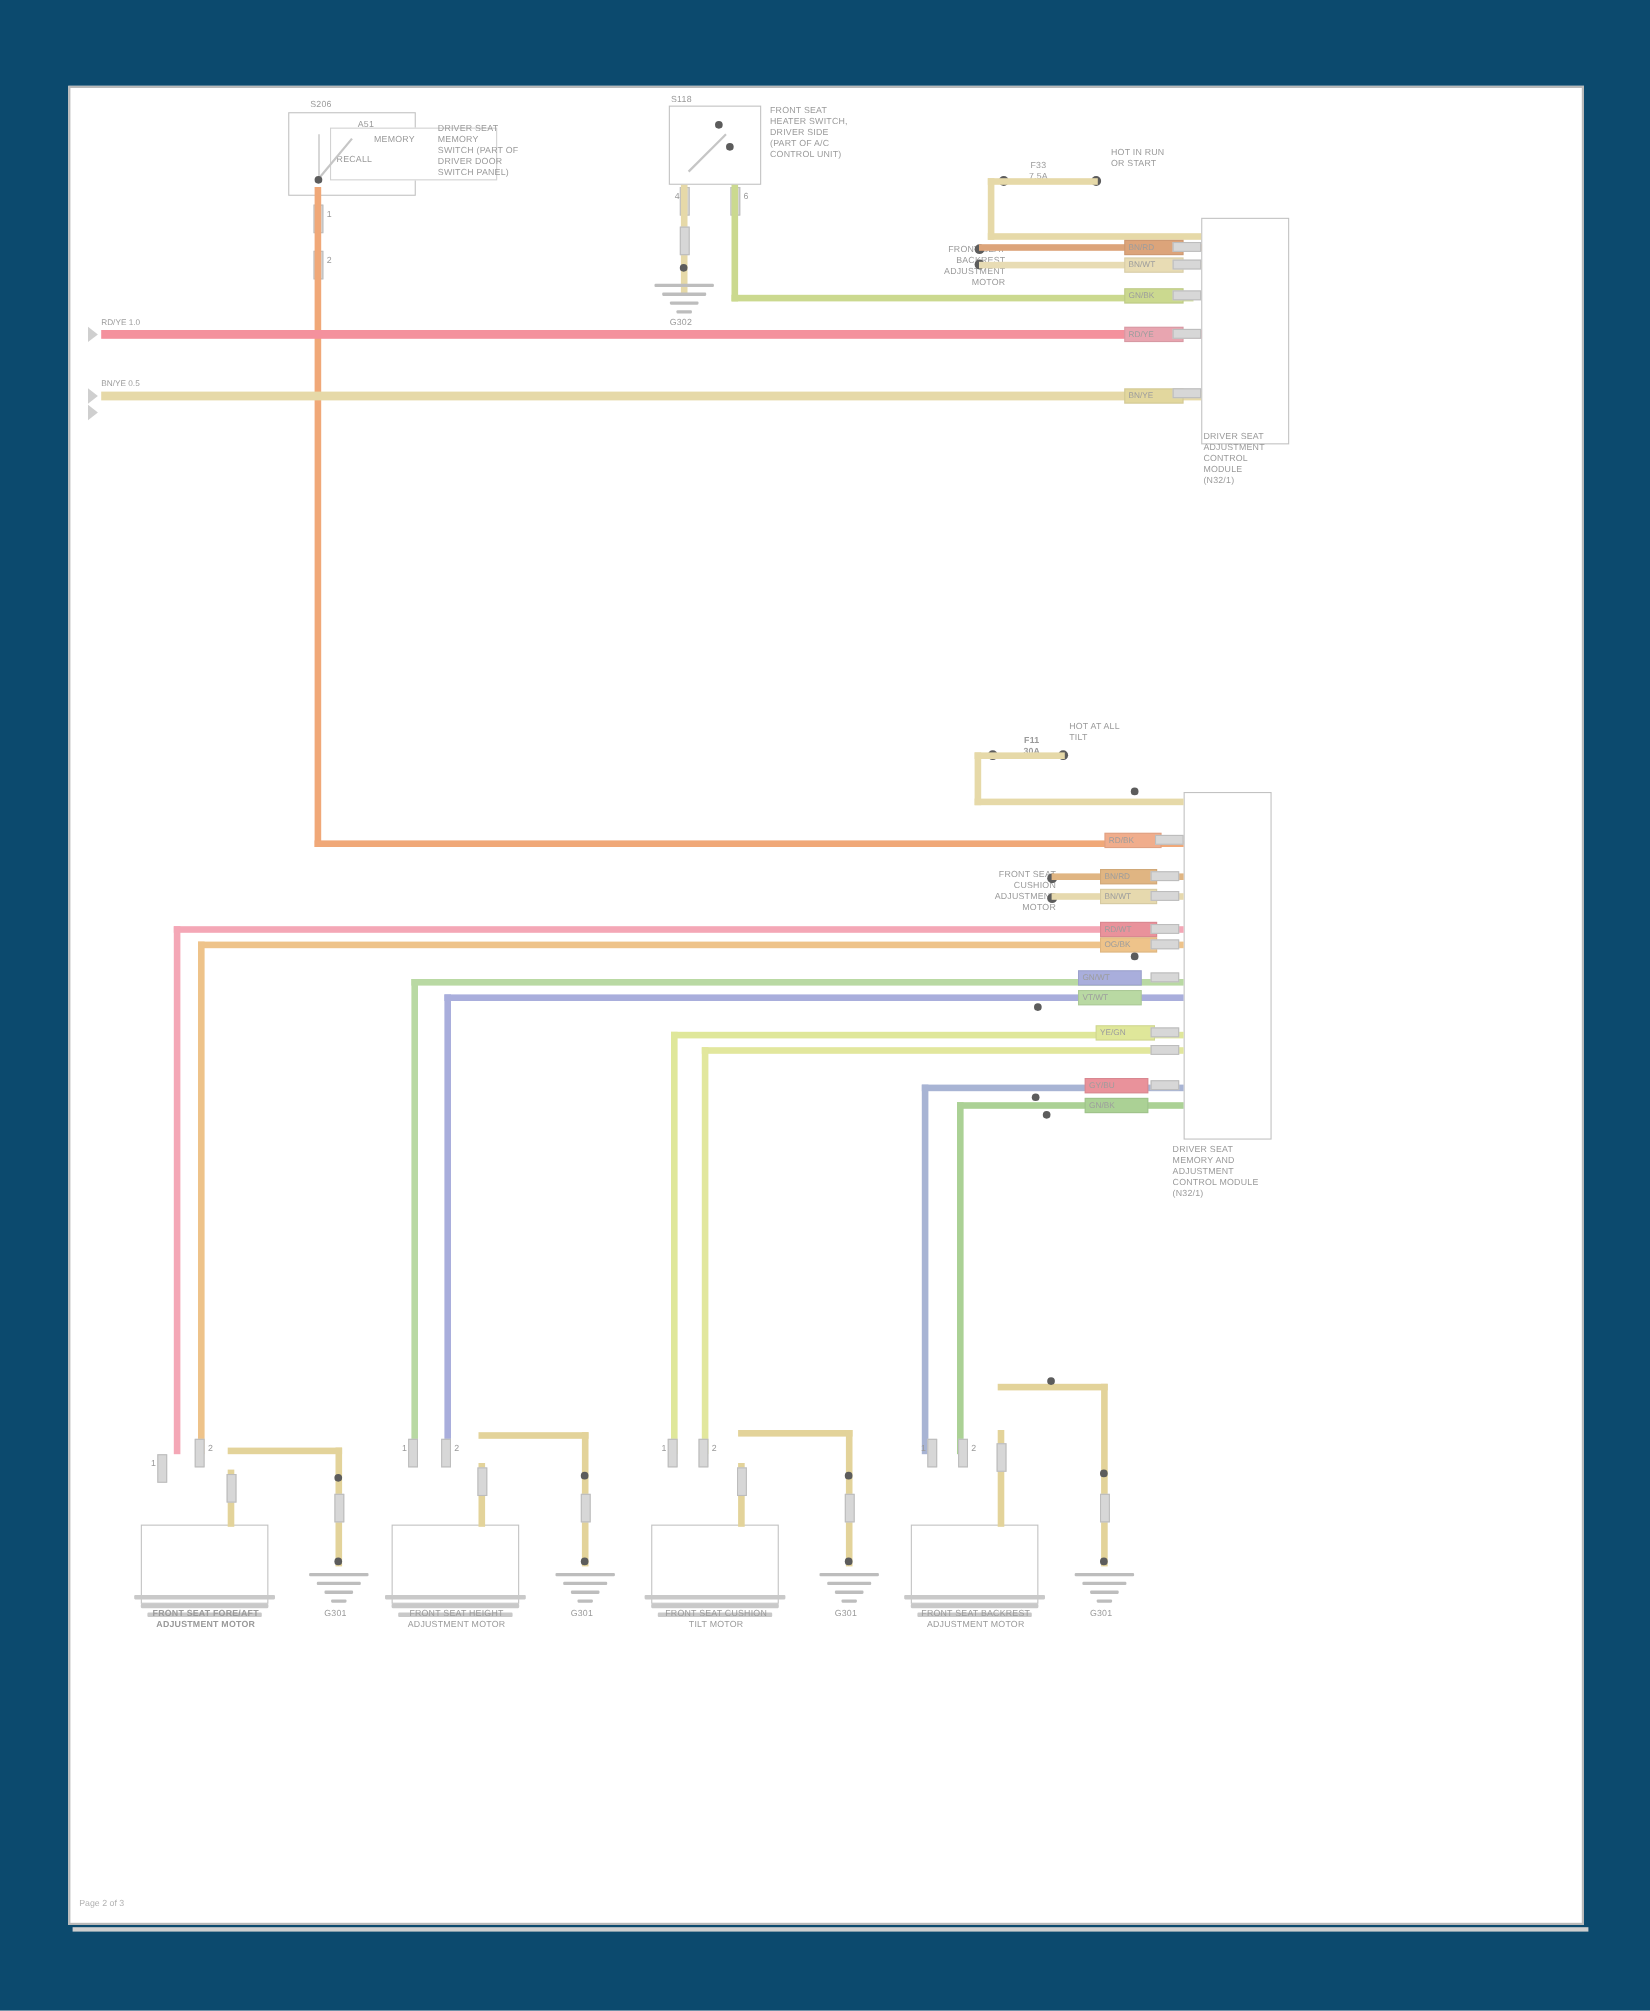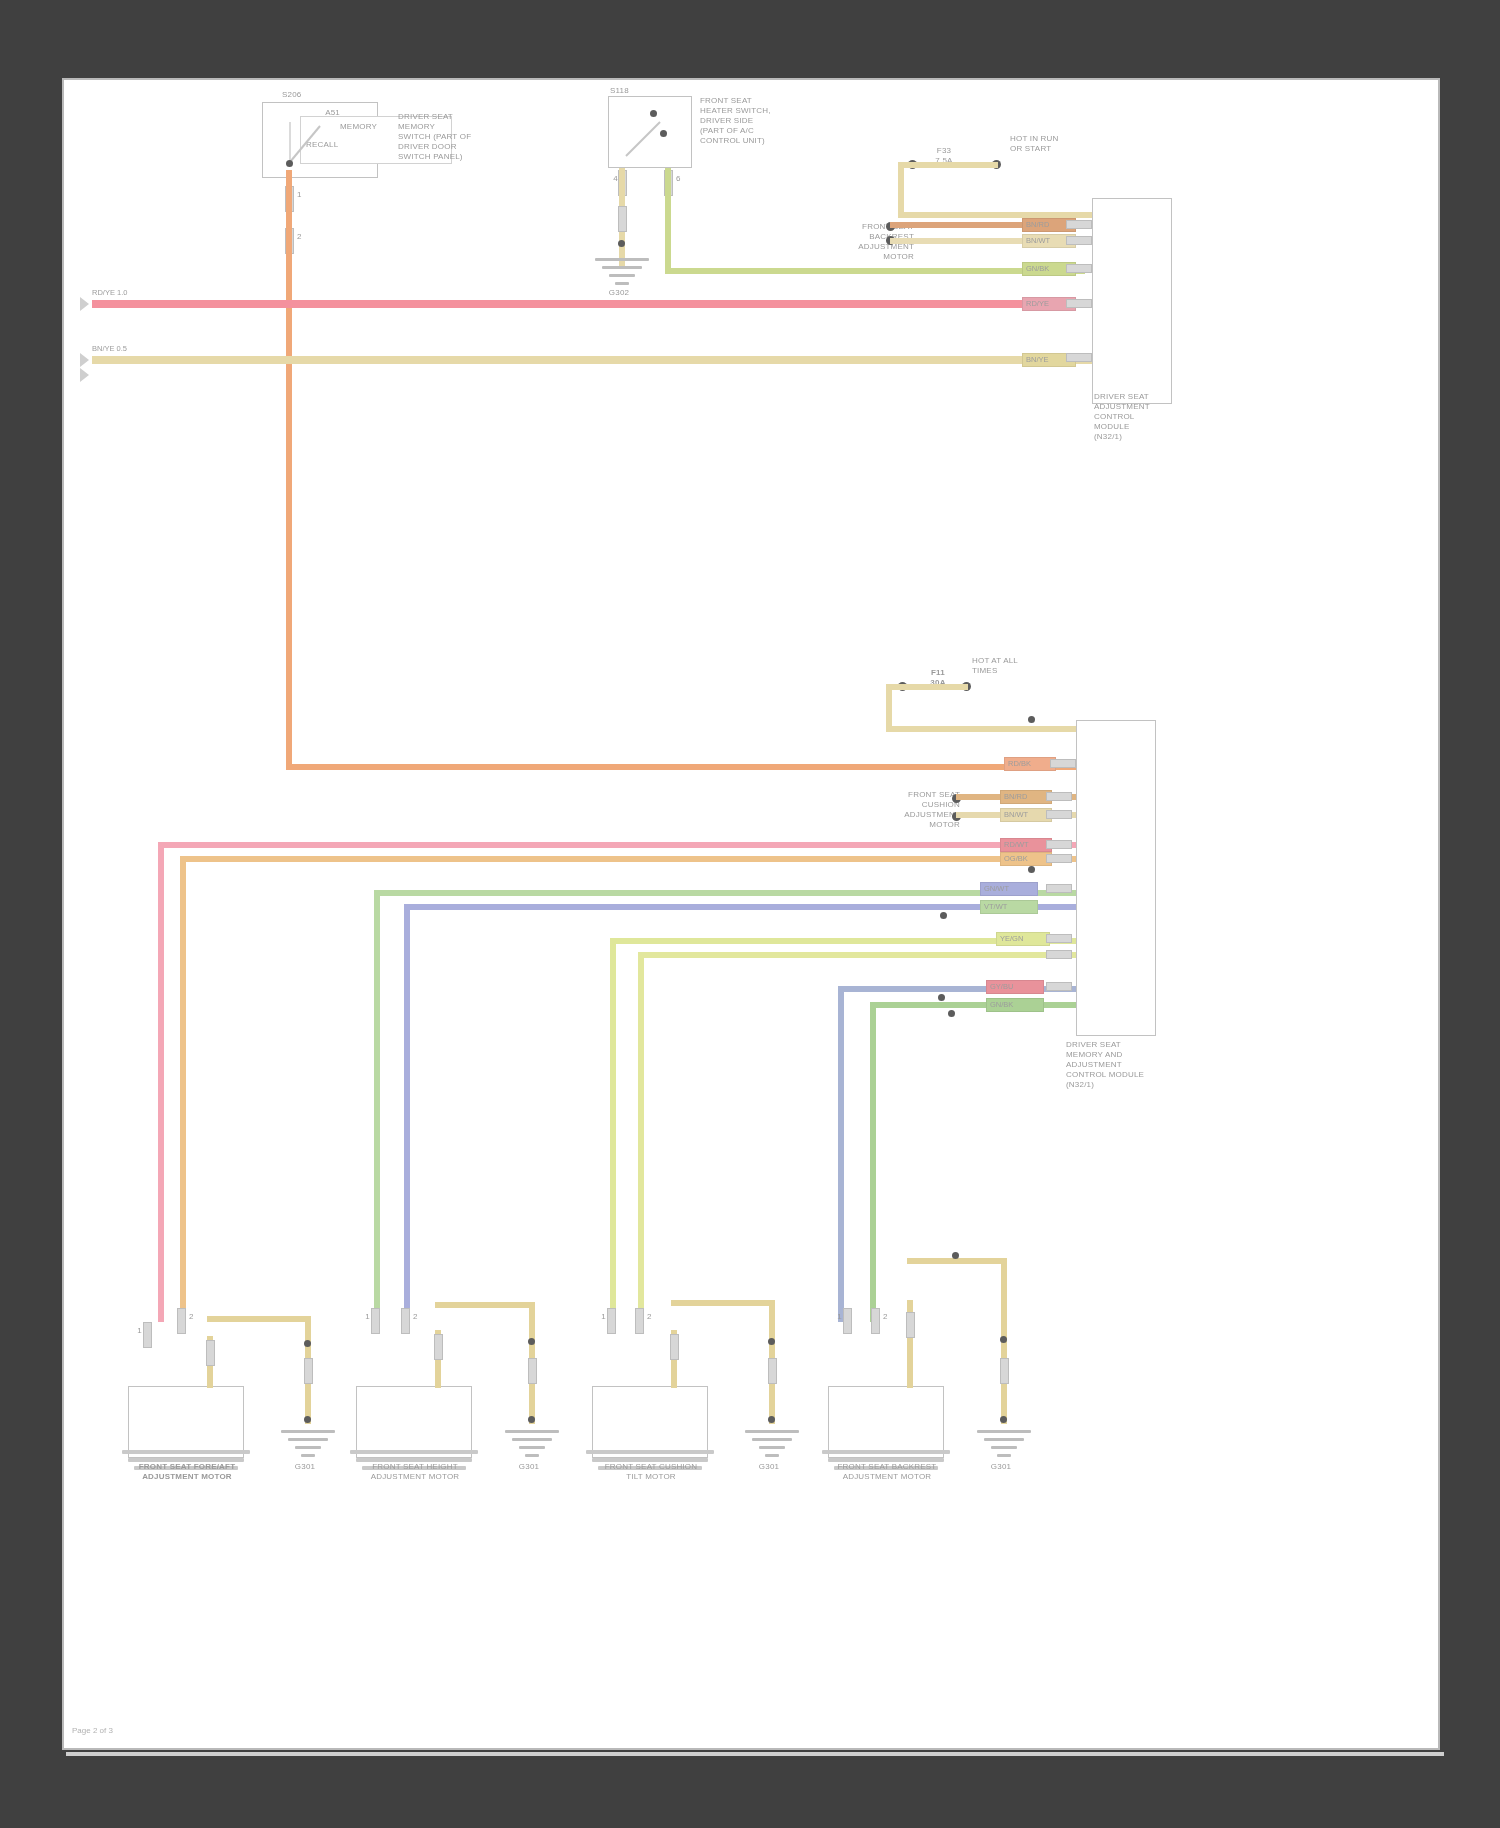--- a/index.html
+++ b/index.html
@@ -1,17 +1,17 @@
 <!DOCTYPE html>
 <html><head>
 <meta charset="utf-8">
 <style>
   html,body{margin:0;padding:0;background:#ffffff;}
   body{font-family:"Liberation Sans",sans-serif;}
-  #page{position:relative;width:1500px;height:1828px;background:#404040;overflow:hidden;}
+  #page{position:relative;width:1500px;height:1828px;background:#0c4a6e;overflow:hidden;}
 
   
   #frame{
     position:absolute;left:62px;top:78px;width:1378px;height:1672px;
     border:2px solid #b9b9b9;background:#ffffff;box-sizing:border-box;
   }
   #frame-shadow{
     position:absolute;left:66px;top:1752px;width:1378px;height:4px;background:#cfcfcf;
   }
 
@@ -196,21 +196,21 @@
   <div class="edgemark" style="left:80px;top:368px;"></div>
 
   <div class="box" style="left:1076px;top:720px;width:80px;height:316px;"></div>
   <div class="lbl" style="left:1066px;top:1040px;width:92px;">DRIVER SEAT
 MEMORY AND
 ADJUSTMENT
 CONTROL MODULE
 (N32/1)</div>
 
   <div class="lbl" style="left:972px;top:656px;width:94px;">HOT AT ALL
-TIMES</div>
+TILT</div>
   <div class="lbl c" style="left:918px;top:668px;width:40px;font-weight:bold;">F11
 30A</div>
   <div class="dot" style="left:898px;top:682px;"></div>
   <div class="dot" style="left:962px;top:682px;"></div>
   <div class="wire wh" style="left:886px;top:684px;width:82px;background:#e6d9a8;"></div>
   <div class="wire wv" style="left:886px;top:684px;height:48px;background:#e6d9a8;"></div>
   <div class="wire wh" style="left:886px;top:726px;width:190px;background:#e6d9a8;"></div>
   <div class="dot sm" style="left:1028px;top:716px;"></div>
 
   <div class="wire wh" style="left:286px;top:764px;width:790px;background:#f0a878;"></div>

